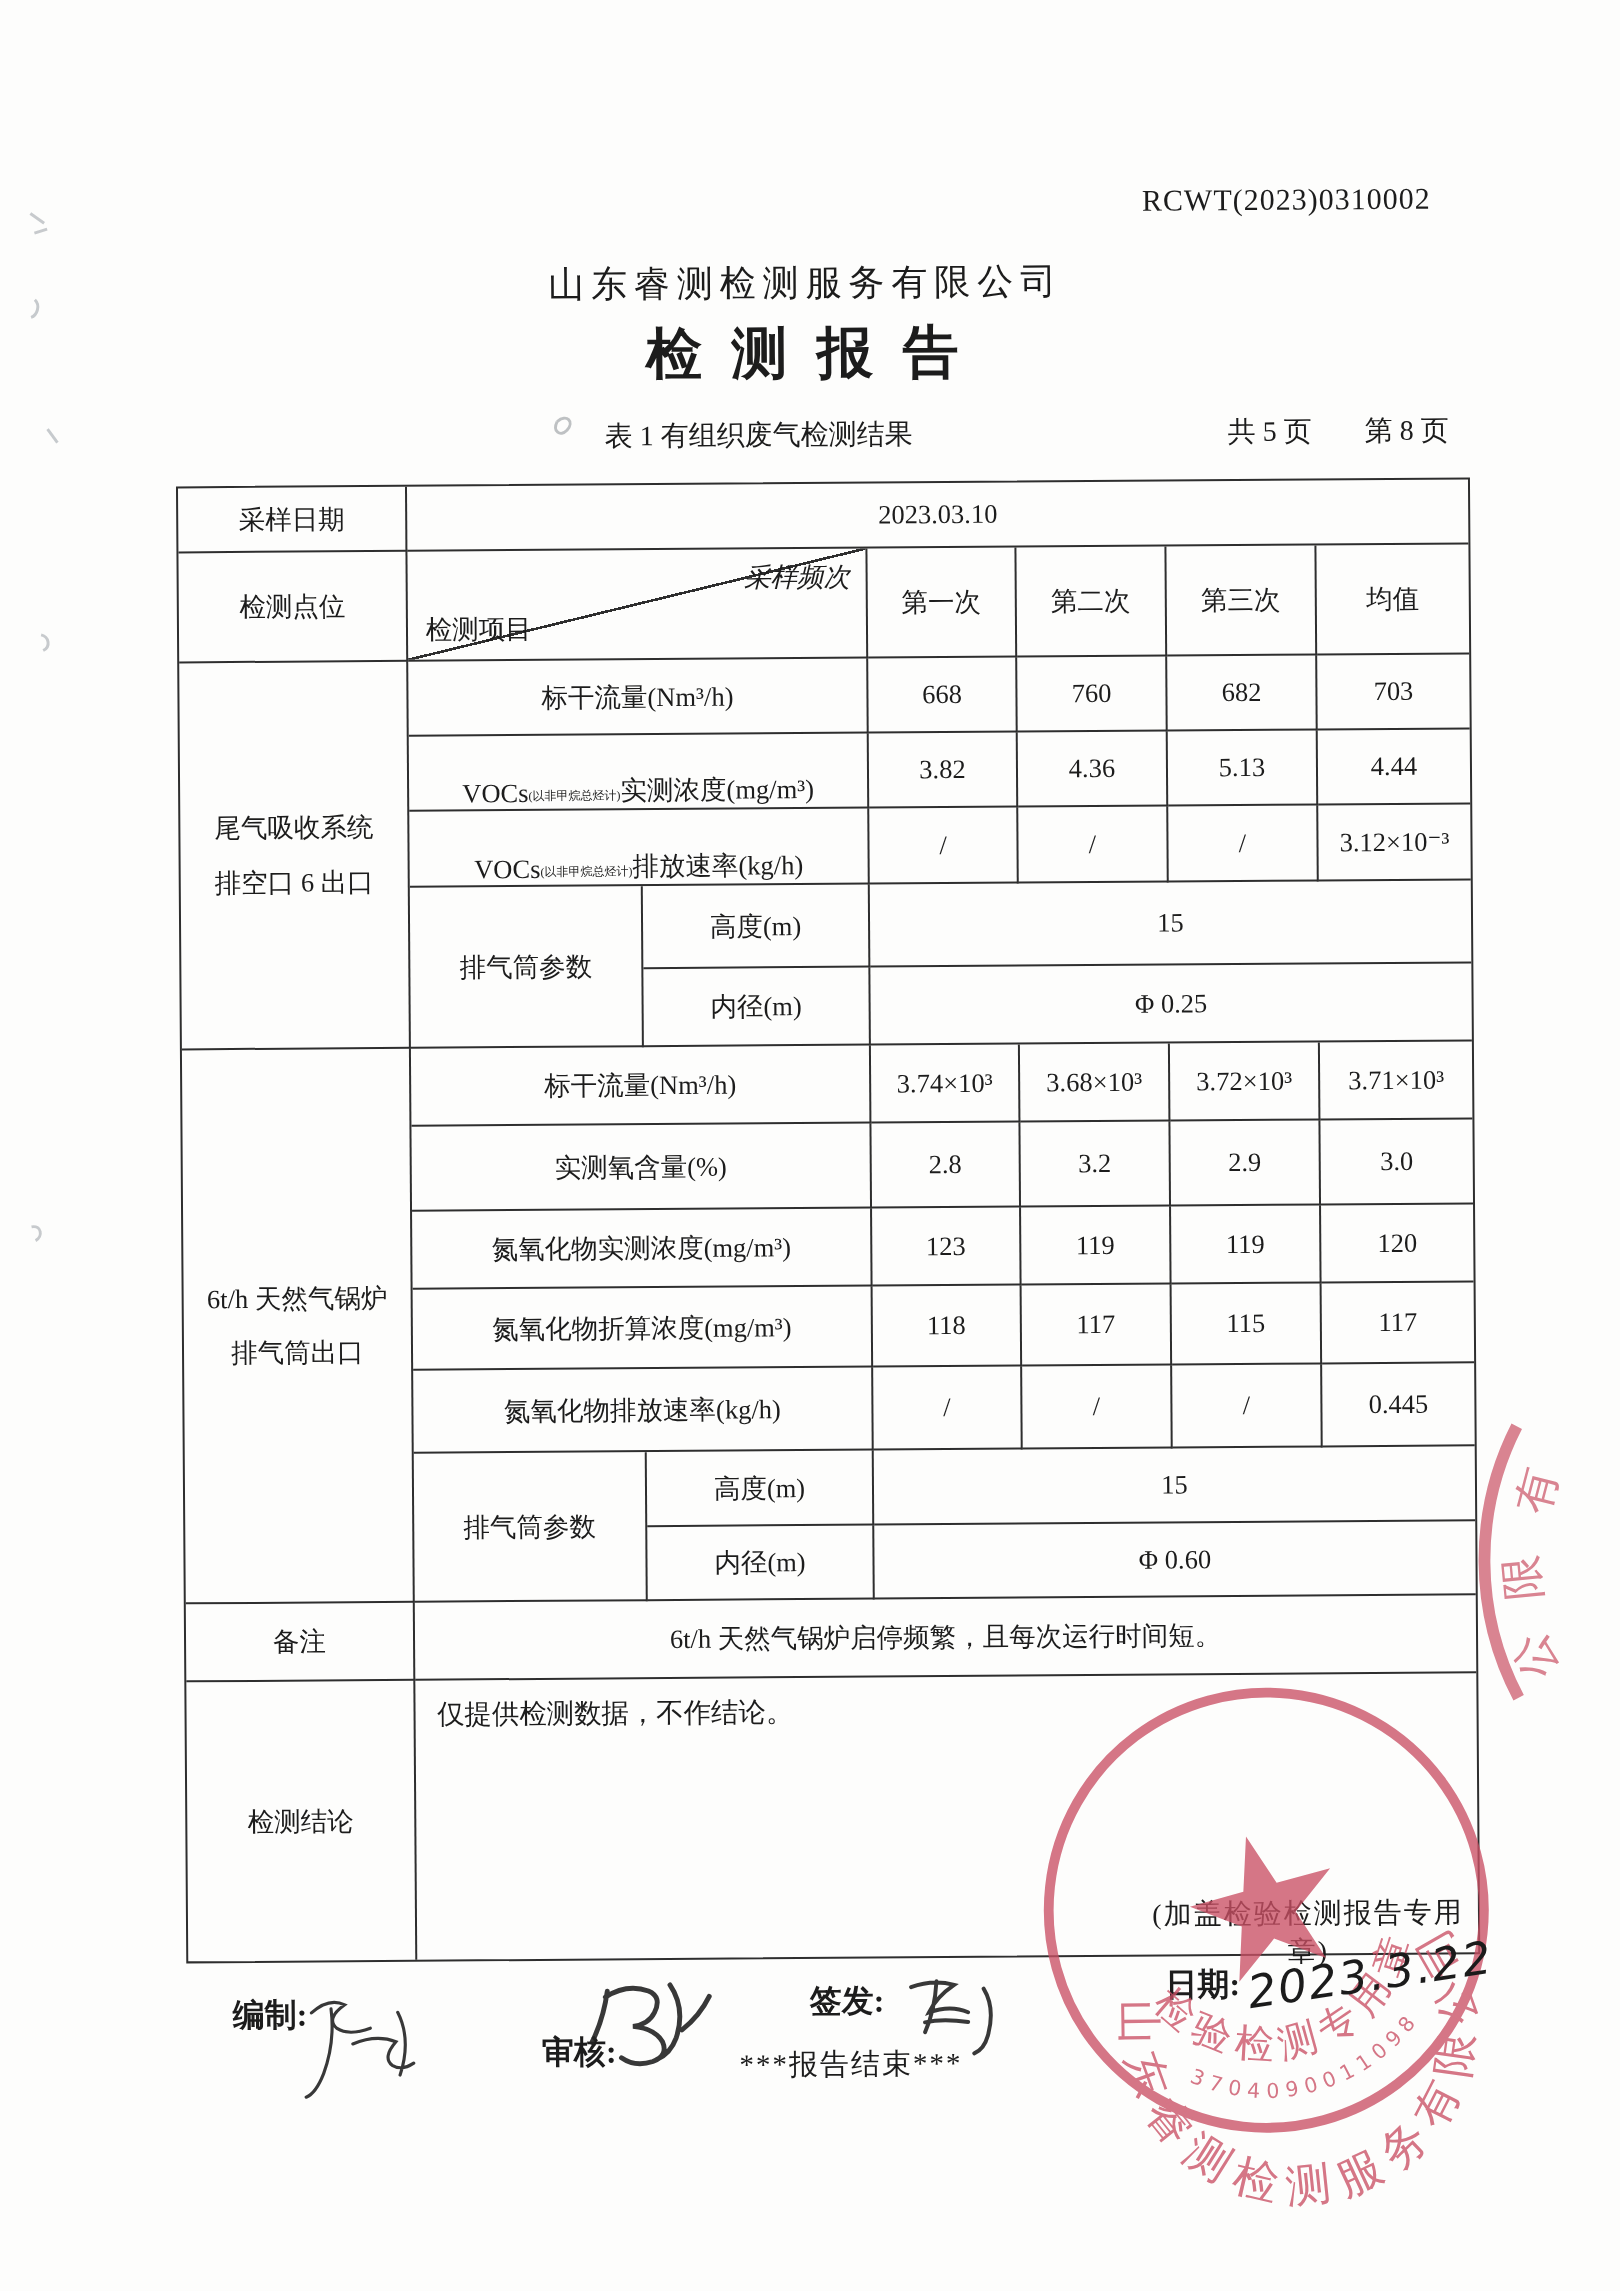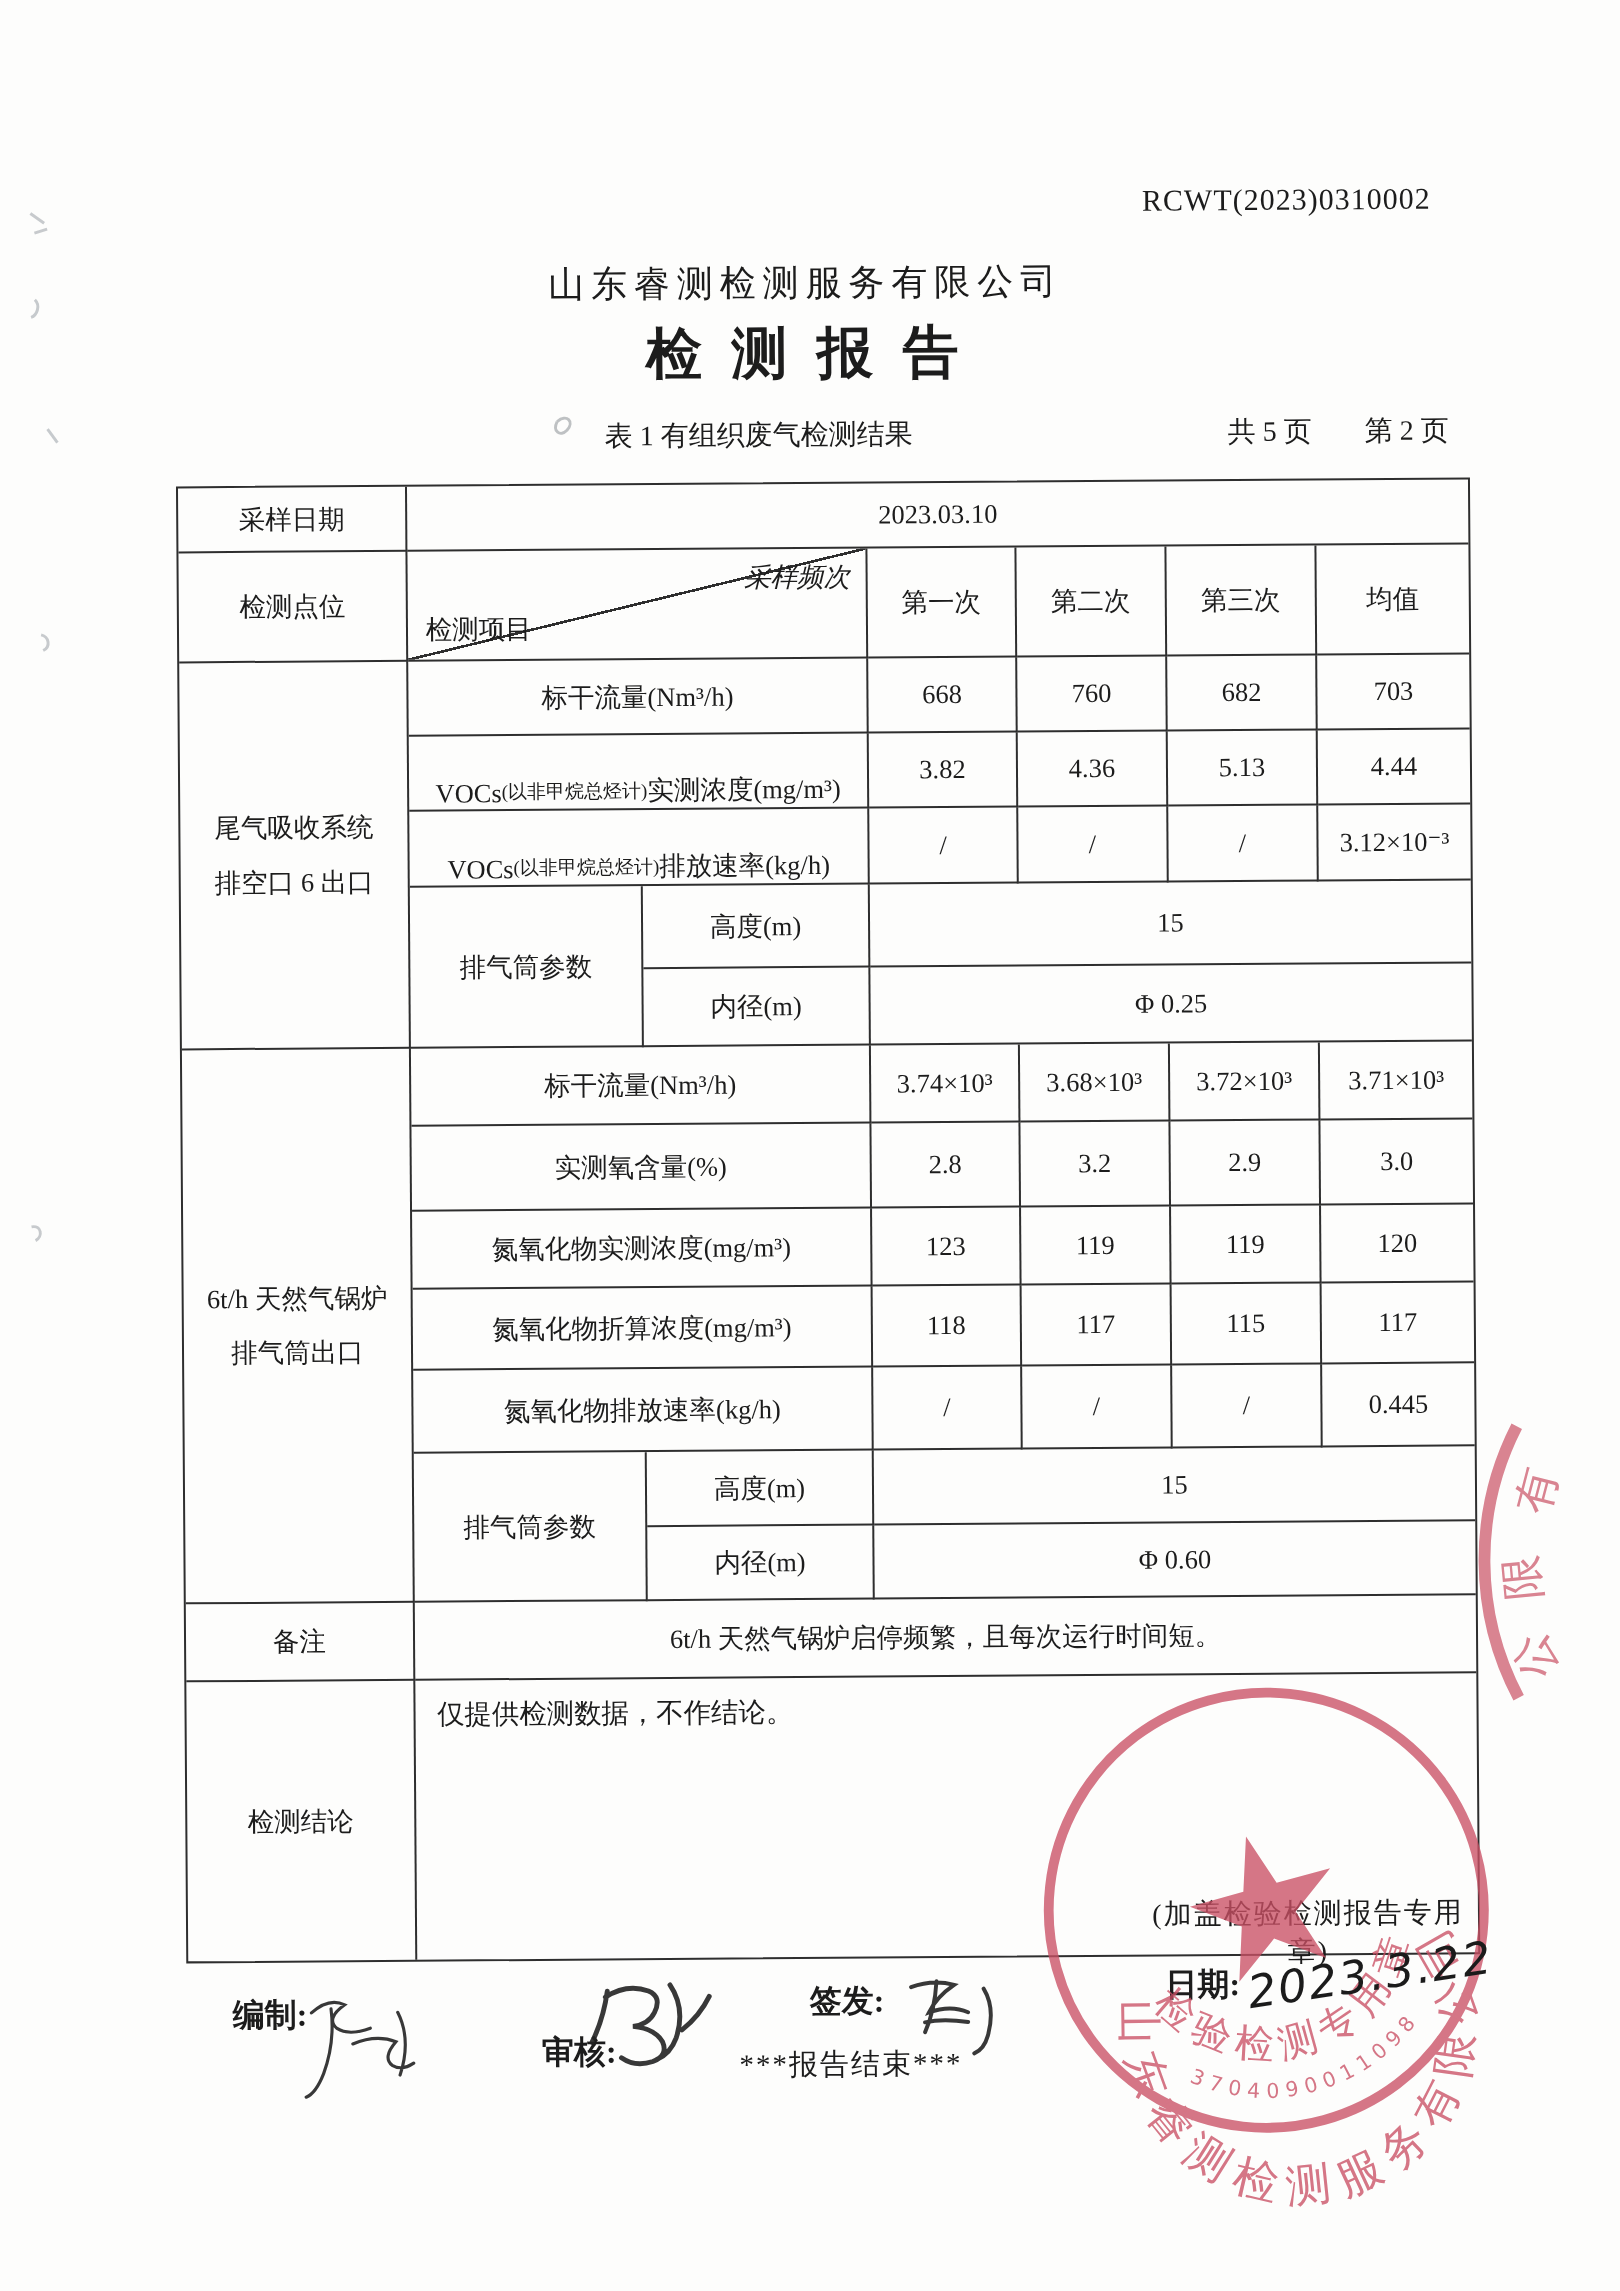--- a/index.html
+++ b/index.html
@@ -26,21 +26,21 @@
     grid-template-rows:65px 110px 75px 75px 76px 83px 78px 78px 85px 78px 81px 83px 75px 74px 78px 279px;
     border:2.9px solid #2e2e2e;
     background:transparent;
   }
   .c { border-right:2px solid #2e2e2e; border-bottom:2px solid #2e2e2e;
        display:flex; align-items:center; justify-content:center;
        font-size:26.5px; text-align:center; position:relative; }
   .er { border-right:none; }
   .eb { border-bottom:none; }
   .two-line { flex-direction:column; line-height:2.05; }
-  .small { font-size:19px; }
+  .small { font-size:12px; }
   .vocs-line { display:flex; align-items:flex-end; justify-content:center; }
   .vocs-line .small { padding-bottom:3.9px; }
 
   .diag::before { content:""; position:absolute; inset:0;
     background:linear-gradient(to bottom right, transparent calc(50% - 1.3px), #2e2e2e calc(50% - 1.3px), #2e2e2e calc(50% + 1.3px), transparent calc(50% + 1.3px)); }
   .diag .d-top { position:absolute; top:9.8px; right:15.7px;font-style:italic; }
   .diag .d-bot { position:absolute; bottom:11.8px; left:17.6px;margin-top:16px; }
 
   .concl-cell { justify-content:flex-start; align-items:flex-start; }
   .concl-text { position:absolute; top:15.7px; left:21.6px; font-size:27.4px; }
@@ -60,21 +60,21 @@
 <body>
 
 <div class="page">
   <div class="tilt">
 
     <div class="report-no">RCWT(2023)0310002</div>
     <div class="company">山东睿测检测服务有限公司</div>
     <div class="title">检 测 报 告</div>
     <div class="caption">表 1   有组织废气检测结果</div>
     <div class="page-total">共 5 页</div>
-    <div class="page-current">第 2 页</div>
+    <div class="page-current">第 8 页</div>
 
     <div class="report-table">
 
       <div class="c" style="grid-area:1/1/2/2">采样日期</div>
       <div class="c er" style="grid-area:1/2/2/8">2023.03.10</div>
 
       <div class="c" style="grid-area:2/1/3/2">检测点位</div>
       <div class="c diag" style="grid-area:2/2/3/4">
         <span class="d-top">采样频次</span>
         <span class="d-bot">检测项目</span>

